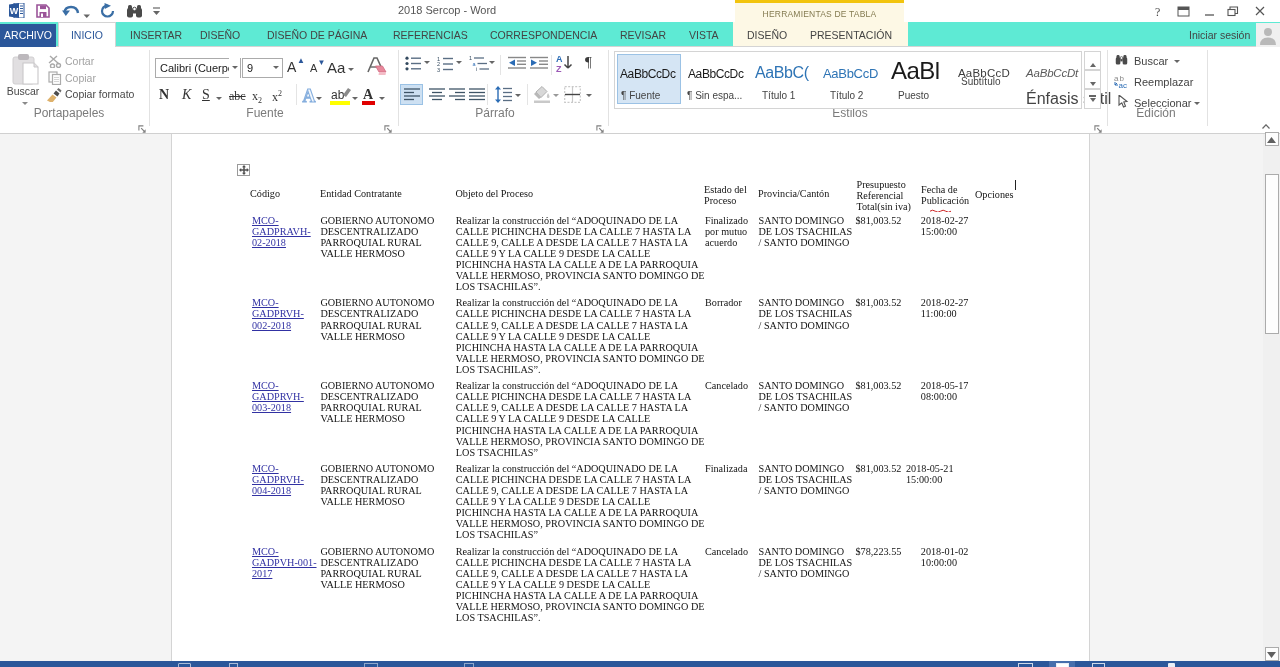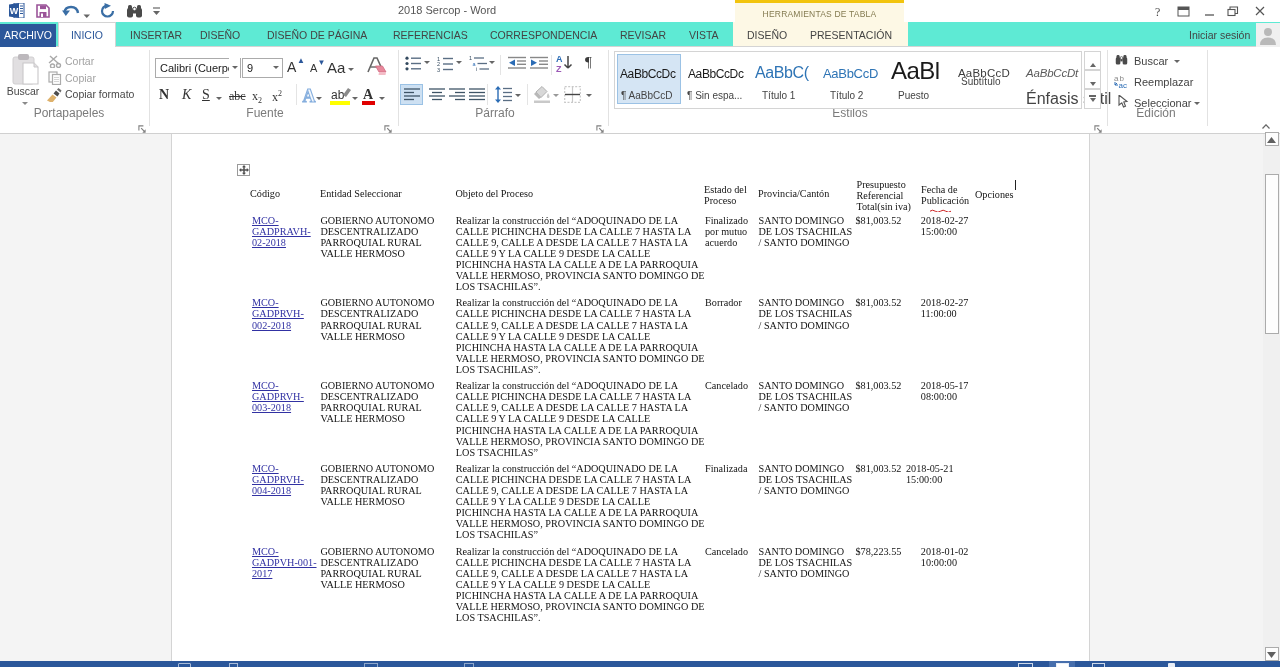--- a/index.html
+++ b/index.html
@@ -299,21 +299,21 @@
     <div class="dd" style="left:586px;top:47px;"></div>
     <div class="abs" style="left:295.5px;top:37px;width:1px;height:21px;background:#e4e4e4;"></div>
     <div class="abs" style="left:499.5px;top:8px;width:1px;height:20px;background:#e4e4e4;"></div>
     <div class="abs" style="left:550.5px;top:8px;width:1px;height:20px;background:#e4e4e4;"></div>
     <div class="abs" style="left:487px;top:37px;width:1px;height:21px;background:#e4e4e4;"></div>
     <div class="abs" style="left:527px;top:37px;width:1px;height:21px;background:#e4e4e4;"></div>
 
     <div class="abs" style="left:614px;top:4px;width:468px;height:58px;background:#fff;border:1px solid #d4d4d4;"></div>
     <div class="abs" style="left:616.5px;top:6.5px;width:64px;height:50px;background:#d5e5f4;border:1px solid #9bc2e5;"></div>
     <div class="abs" style="left:620px;top:19.5px;font-size:12px;color:#1a1a1a;letter-spacing:-0.4px;">AaBbCcDc</div>
-    <div class="abs" style="left:621px;top:43px;font-size:10px;color:#444;">¶ AaBbCcD</div>
+    <div class="abs" style="left:621px;top:43px;font-size:10px;color:#444;">¶ Fuente</div>
     <div class="abs" style="left:688px;top:19.5px;font-size:12px;color:#1a1a1a;letter-spacing:-0.4px;">AaBbCcDc</div>
     <div class="abs" style="left:687px;top:43px;font-size:10px;color:#444;">¶ Sin espa...</div>
     <div class="abs" style="left:755px;top:16.5px;font-size:16px;color:#2e74b5;letter-spacing:-0.4px;">AaBbC(</div>
     <div class="abs" style="left:762px;top:43px;font-size:10px;color:#444;">Título 1</div>
     <div class="abs" style="left:823px;top:19px;font-size:13px;color:#2e74b5;letter-spacing:-0.3px;">AaBbCcD</div>
     <div class="abs" style="left:830px;top:43px;font-size:10px;color:#444;">Título 2</div>
     <div class="abs" style="left:891px;top:9.5px;font-size:24px;color:#1a1a1a;font-weight:300;letter-spacing:-0.5px;">AaBl</div>
     <div class="abs" style="left:898px;top:43px;font-size:10px;color:#444;">Puesto</div>
     <div class="abs" style="left:958px;top:20px;font-size:11.5px;color:#3b3b3b;letter-spacing:0.2px;">AaBbCcD</div>
     <div class="abs" style="left:961px;top:29px;font-size:10px;color:#444;">Subtítulo</div>
@@ -355,21 +355,21 @@
 
     <div class="abs" style="left:237px;top:29.5px;width:12.5px;height:12.5px;border:1px solid #9a9a9a;background:#fff;">
       <svg width="10" height="10" viewBox="0 0 10 10" style="position:absolute;left:0.5px;top:0.5px;">
           <path d="M5 0 L7 2.2 L5.75 2.2 L5.75 4.25 L7.8 4.25 L7.8 3 L10 5 L7.8 7 L7.8 5.75 L5.75 5.75 L5.75 7.8 L7 7.8 L5 10 L3 7.8 L4.25 7.8 L4.25 5.75 L2.2 5.75 L2.2 7 L0 5 L2.2 3 L2.2 4.25 L4.25 4.25 L4.25 2.2 L3 2.2 Z" fill="#4f4f4f"></path>
         </svg>
     </div>
 
     <div class="abs" style="left:1014.5px;top:45.5px;width:1.4px;height:10px;background:#222;"></div>
 
     <div class="dt" style="left:250px;top:53.5px;">Código</div>
-    <div class="dt" style="left:320px;top:53.5px;">Entidad Seleccionar</div>
+    <div class="dt" style="left:320px;top:53.5px;">Entidad Contratante</div>
     <div class="dt" style="left:455.5px;top:53.5px;">Objeto del Proceso</div>
     <div class="dt" style="left:704px;top:50px;">Estado del<br>Proceso</div>
     <div class="dt" style="left:758px;top:54.3px;">Provincia/Cantón</div>
     <div class="dt" style="left:856.5px;top:44.7px;">Presupuesto<br>Referencial<br>Total(sin iva)</div>
     <svg class="abs" style="left:929.5px;top:75px;" width="21" height="3" viewBox="0 0 21 3">
         <path d="M0 2.2 Q2.6 0.2 5.25 2.2 T10.5 2.2 T15.75 2.2 T21 2.2" fill="none" stroke="#cc2222" stroke-width="1"></path>
       </svg>
     <div class="dt" style="left:921px;top:50px;">Fecha de<br>Publicación</div>
     <div class="dt" style="left:975px;top:55px;">Opciones</div>
 

